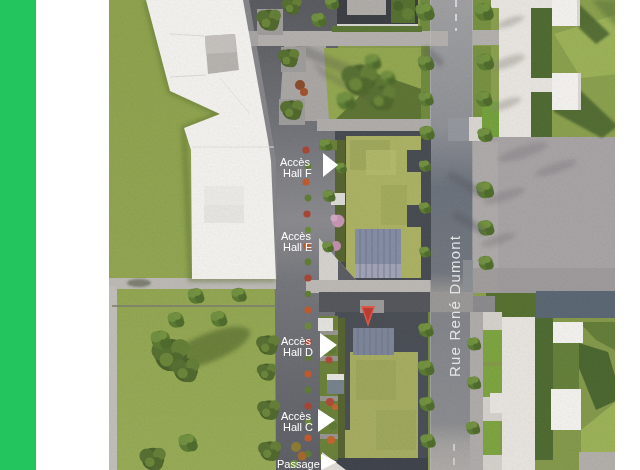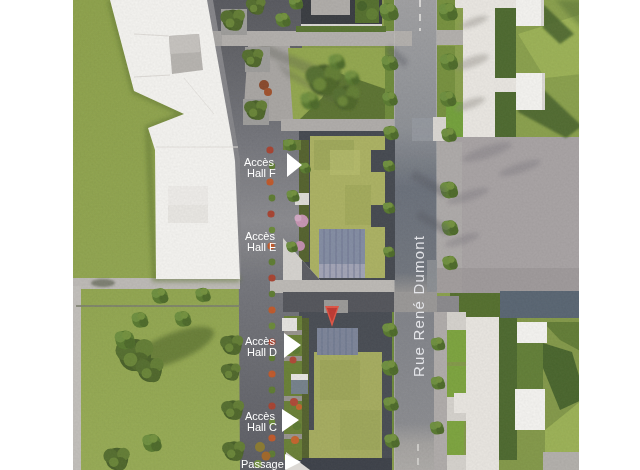--- a/index.html
+++ b/index.html
@@ -1,17 +1,17 @@
 <!DOCTYPE html>
 <html><head>
 <meta charset="utf-8">
 <style>
 html,body{margin:0;padding:0;background:#ffffff;}
 #stage{position:relative;width:579px;height:470px;overflow:hidden;background:#22c55e;
-font-family:"Liberation Sans", sans-serif;}
+font-family:"Liberation Sans", sans-serif;padding-left:36px;}
 svg text{font-family:"Liberation Sans", sans-serif;}
 </style>
 </head>
 <body>
 <div id="stage">
 <svg width="640" height="470" viewBox="0 0 640 470" xmlns="http://www.w3.org/2000/svg" xmlns:xlink="http://www.w3.org/1999/xlink">
 <defs>
   <filter id="soft1" x="-50%" y="-50%" width="200%" height="200%">
           <feGaussianBlur stdDeviation="1"></feGaussianBlur>
         </filter>

